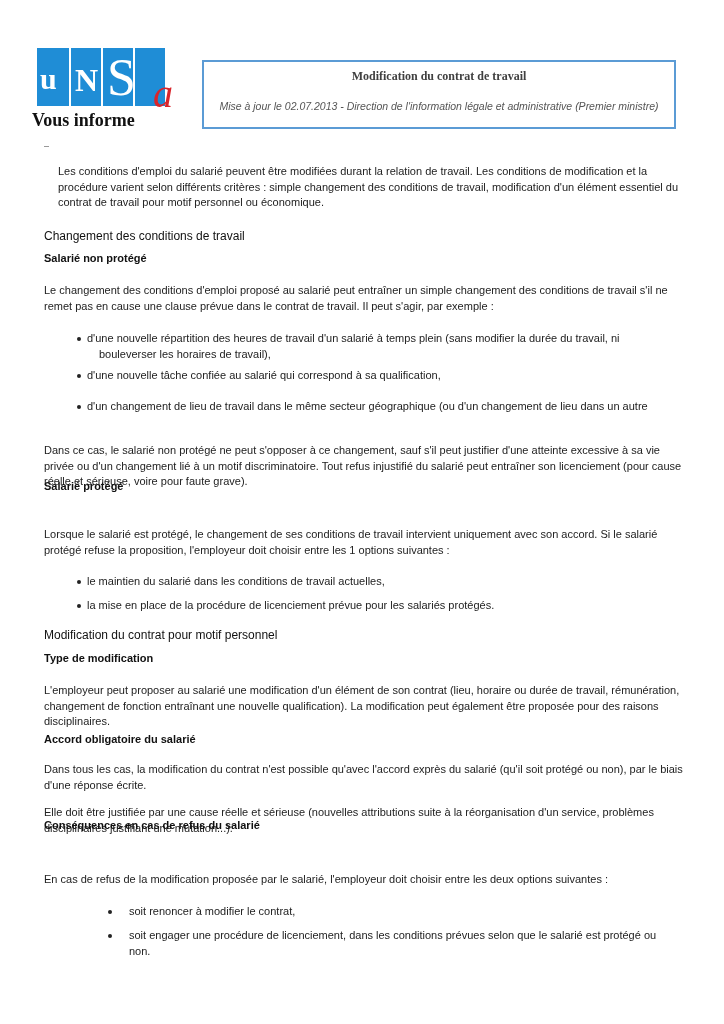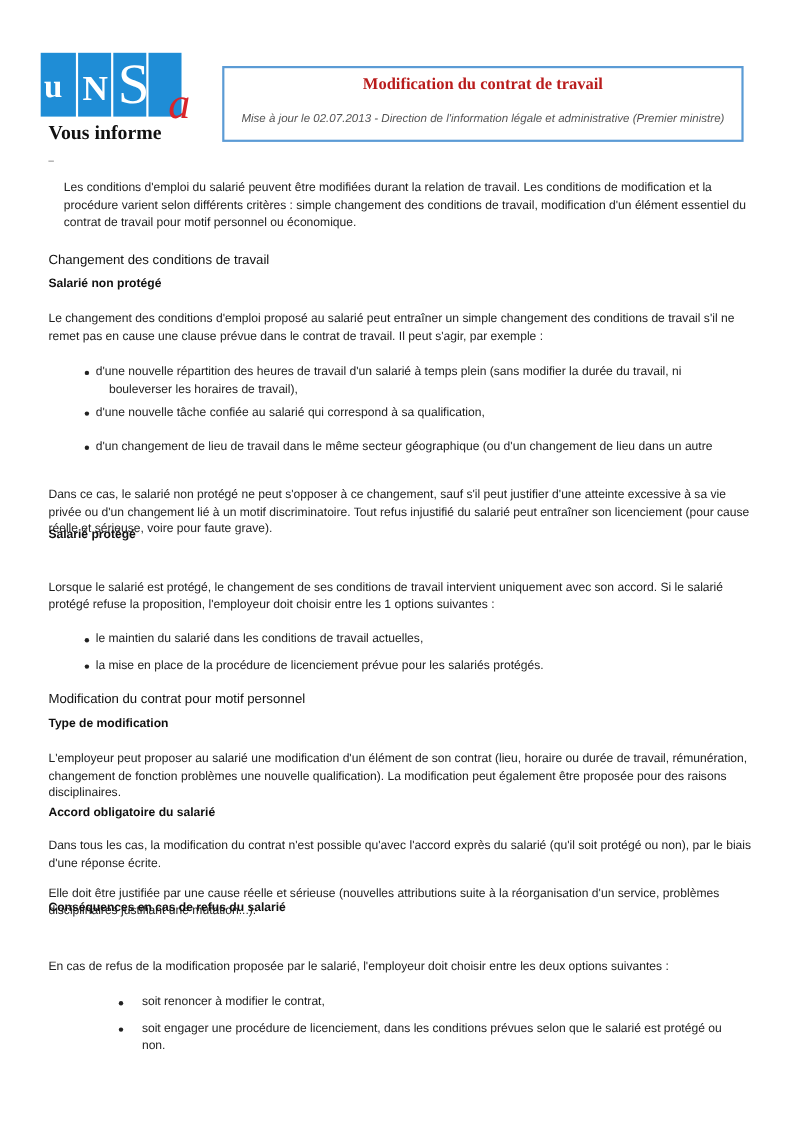--- a/index.html
+++ b/index.html
@@ -15,33 +15,33 @@
     }
     .logo-letter {
       position: absolute; color: #ffffff; font-family: "Liberation Serif", serif;
       font-weight: bold;
     }
     .logo-a {
       position: absolute; right: -4px; bottom: -8px; color: #d9252b;
       font-family: "Liberation Serif", serif; font-style: italic; font-size: 40px; line-height: 1;
     }
     .vous-informe {
-      position: absolute; left: 44px; top: 110px; font-family: "Liberation Serif", serif;
+      position: absolute; left: 32px; top: 110px; font-family: "Liberation Serif", serif;
       font-weight: bold; font-size: 18px; color: #111;
     }
     .small-dash {
       position: absolute; left: 44px; top: 146px; width: 5px; height: 1px; background: #999;
     }
     .title-box {
       position: absolute; left: 202px; top: 60px; width: 474px; height: 69px;
       border: 2px solid #5b9bd5; box-sizing: border-box; text-align: center;
     }
     .title-box h1 {
       margin: 0; padding-top: 7px; font-family: "Liberation Serif", serif;
-      font-size: 15px; font-weight: bold; color: #b91c1c;
+      font-size: 12px; font-weight: bold; color: #404040;
     }
     .title-box .subtitle {
       margin-top: 16px; font-size: 10.5px; font-style: italic; color: #555;
     }
     .content { position: absolute; left: 0; top: 0; width: 724px; }
     .p {
       position: absolute; font-size: 11px; line-height: 15.5px; color: #222;
     }
     .h2 {
       position: absolute; left: 44px; font-size: 12px; font-weight: normal; color: #111;
@@ -113,21 +113,21 @@
     <span class="bullet-dot" style="left:-10px;top:6px;"></span>
     <div>le maintien du salarié dans les conditions de travail actuelles,</div>
   </div>
   <div class="bullet-row" style="left:87px;top:598px;width:600px;">
     <span class="bullet-dot" style="left:-10px;top:6px;"></span>
     <div>la mise en place de la procédure de licenciement prévue pour les salariés protégés.</div>
   </div>
 
   <div class="h2" style="top:628px;">Modification du contrat pour motif personnel</div>
   <div class="h3" style="top:652px;">Type de modification</div>
-  <div class="p" style="left:44px;top:683px;width:640px;">L'employeur peut proposer au salarié une modification d'un élément de son contrat (lieu, horaire ou durée de travail, rémunération, changement de fonction problèmes une nouvelle qualification). La modification peut également être proposée pour des raisons disciplinaires.</div>
+  <div class="p" style="left:44px;top:683px;width:640px;">L'employeur peut proposer au salarié une modification d'un élément de son contrat (lieu, horaire ou durée de travail, rémunération, changement de fonction entraînant une nouvelle qualification). La modification peut également être proposée pour des raisons disciplinaires.</div>
 
   <div class="h3" style="top:733px;">Accord obligatoire du salarié</div>
   <div class="p" style="left:44px;top:762px;width:640px;">Dans tous les cas, la modification du contrat n'est possible qu'avec l'accord exprès du salarié (qu'il soit protégé ou non), par le biais d'une réponse écrite.</div>
   <div class="p" style="left:44px;top:805px;width:640px;">Elle doit être justifiée par une cause réelle et sérieuse (nouvelles attributions suite à la réorganisation d'un service, problèmes disciplinaires justifiant une mutation...).</div>
 
   <div class="h3" style="top:819px;">Conséquences en cas de refus du salarié</div>
   <div class="p" style="left:44px;top:872px;width:640px;">En cas de refus de la modification proposée par le salarié, l'employeur doit choisir entre les deux options suivantes :</div>
 
   <div class="bullet-row" style="left:129px;top:904px;width:550px;">
     <span class="bullet-dot" style="left:-21px;top:6px;"></span>

